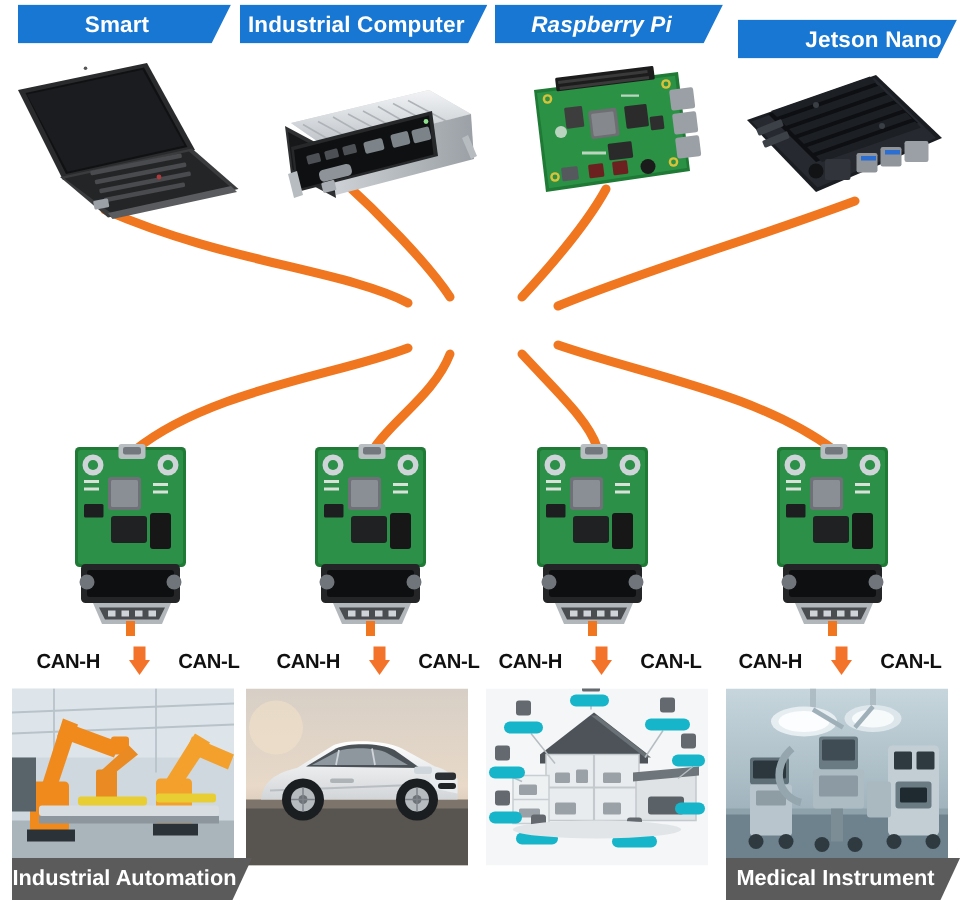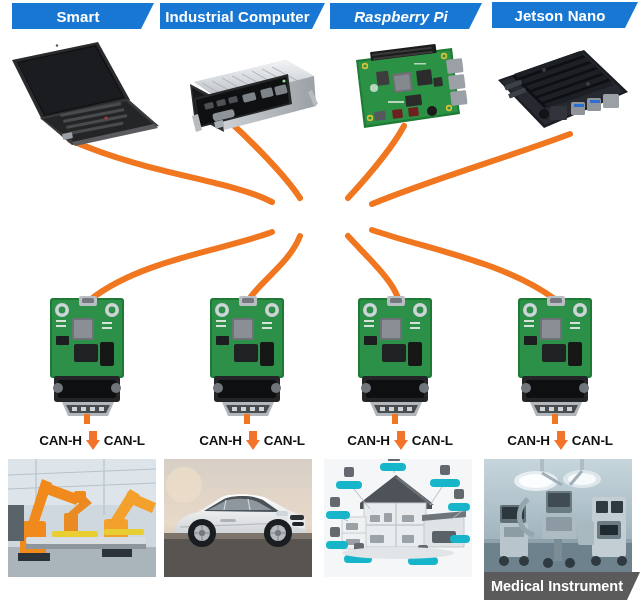--- a/index.html
+++ b/index.html
@@ -33,21 +33,21 @@
   #hub{
     position:absolute; left:258px; top:196px; width:124px; height:42px;
     background:#f07c21; border-radius:50%;
     display:flex; align-items:center; justify-content:center;
     color:#1a1208; font-size:15px; font-weight:bold; z-index:4;
   }
   #wires{ position:absolute; left:0; top:0; width:640px; height:613px; z-index:2; }
 
   
   .canrow{ position:absolute; height:20px; display:flex; align-items:center;
-           justify-content:center; gap:4px; z-index:6;text-align:center; }
+           justify-content:center; gap:19px; z-index:6;text-align:center; }
   .canrow .t{ font-size:13.5px; font-weight:bold; color:#101010; letter-spacing:-.2px; }
   .canrow .arw{ width:14px; height:19px; position:relative; flex:0 0 14px; }
   .canrow .arw i{ position:absolute; left:3px; top:0; width:8px; height:10px; background:#f4732a; display:block; }
   .canrow .arw b{ position:absolute; left:0; top:9px; width:0; height:0; display:block;
                   border-left:7px solid transparent; border-right:7px solid transparent;
                   border-top:10px solid #f4732a; }
 
   
   .art{ position:absolute; z-index:3; }
 
@@ -76,21 +76,21 @@
 
   <div class="banner" style="left:12px;top:3px;width:142px;">
     <span>Smart</span>
   </div>
   <div class="banner" style="left:160px;top:3px;width:165px;">
     <span>Industrial Computer</span>
   </div>
   <div class="banner" style="left:330px;top:3px;width:152px;font-style:italic;">
     <span>Raspberry Pi</span>
   </div>
-  <div class="banner" style="left:492px;top:2px;width:146px;">
+  <div class="banner" style="left:492px;top:13px;width:146px;justify-content:flex-end;">
     <span>Jetson Nano</span>
   </div>
 
   <svg class="art" style="left:2px;top:34px;" width="160" height="112" viewBox="0 0 160 112">
 
     <path d="M10,26 L96,8 L128,66 L40,86 Z" fill="#2a2b2d"></path>
     <path d="M15,28 L94,11 L123,64 L42,82 Z" fill="#101113"></path>
     <path d="M16,29 L93,12.5 L121,63 L43,80.5 Z" fill="#1b1c1f"></path>
 
     <circle cx="55" cy="11.5" r="1.2" fill="#555"></circle>
@@ -612,17 +612,20 @@
     <rect x="113" y="62" width="24" height="18" rx="2" fill="#6b7b84"></rect>
     <rect x="116" y="66" width="18" height="10" rx="1" fill="#1f2a30"></rect>
     <circle cx="112" cy="102" r="5" fill="#2f3a40"></circle>
       <circle cx="138" cy="102" r="5" fill="#2f3a40"></circle>
 
     <rect x="94" y="62" width="16" height="24" rx="2" fill="#aab8c0"></rect>
 
     <path d="M44,40 C30,52 34,72 50,76" stroke="#95a6af" stroke-width="5" fill="none"></path>
   </svg>
 
+  <div class="bbanner" style="left:8px;top:572px;width:160px;">
+    <span>Industrial Automation</span>
+  </div>
   <div class="bbanner" style="left:484px;top:572px;width:156px;align-items:center;">
     <span>Medical Instrument</span>
   </div>
 
 </div>
 
 </body></html>

